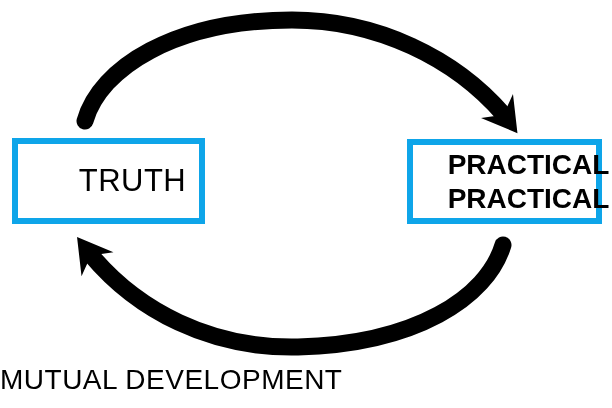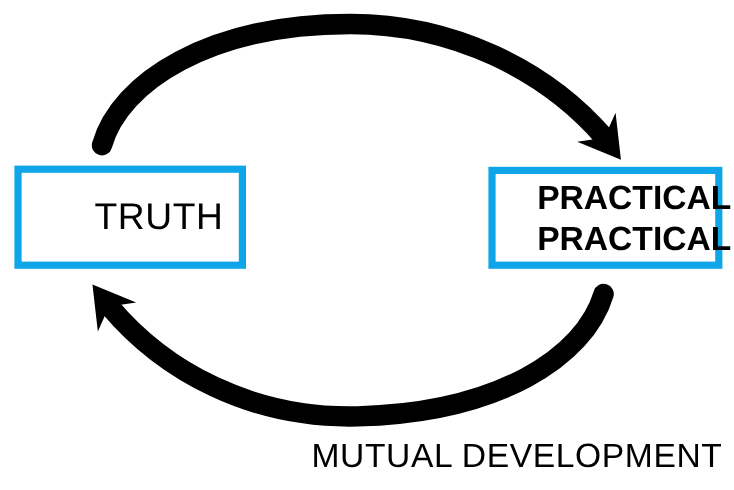--- a/index.html
+++ b/index.html
@@ -67,21 +67,21 @@
   .node-practical .node-label {
     font-size: 28px;
     line-height: 34px;
     letter-spacing: 0px;
   }
   .caption {
     position: absolute;
     left: 0;
     right: 10px;
     top: 364px;
-    text-align: right;
+    text-align: left;
     font-size: 28px;
     letter-spacing: 0.5px;
     white-space: nowrap;
   }
 </style>
 </head>
 <body>
 
 <div class="stage">
 

